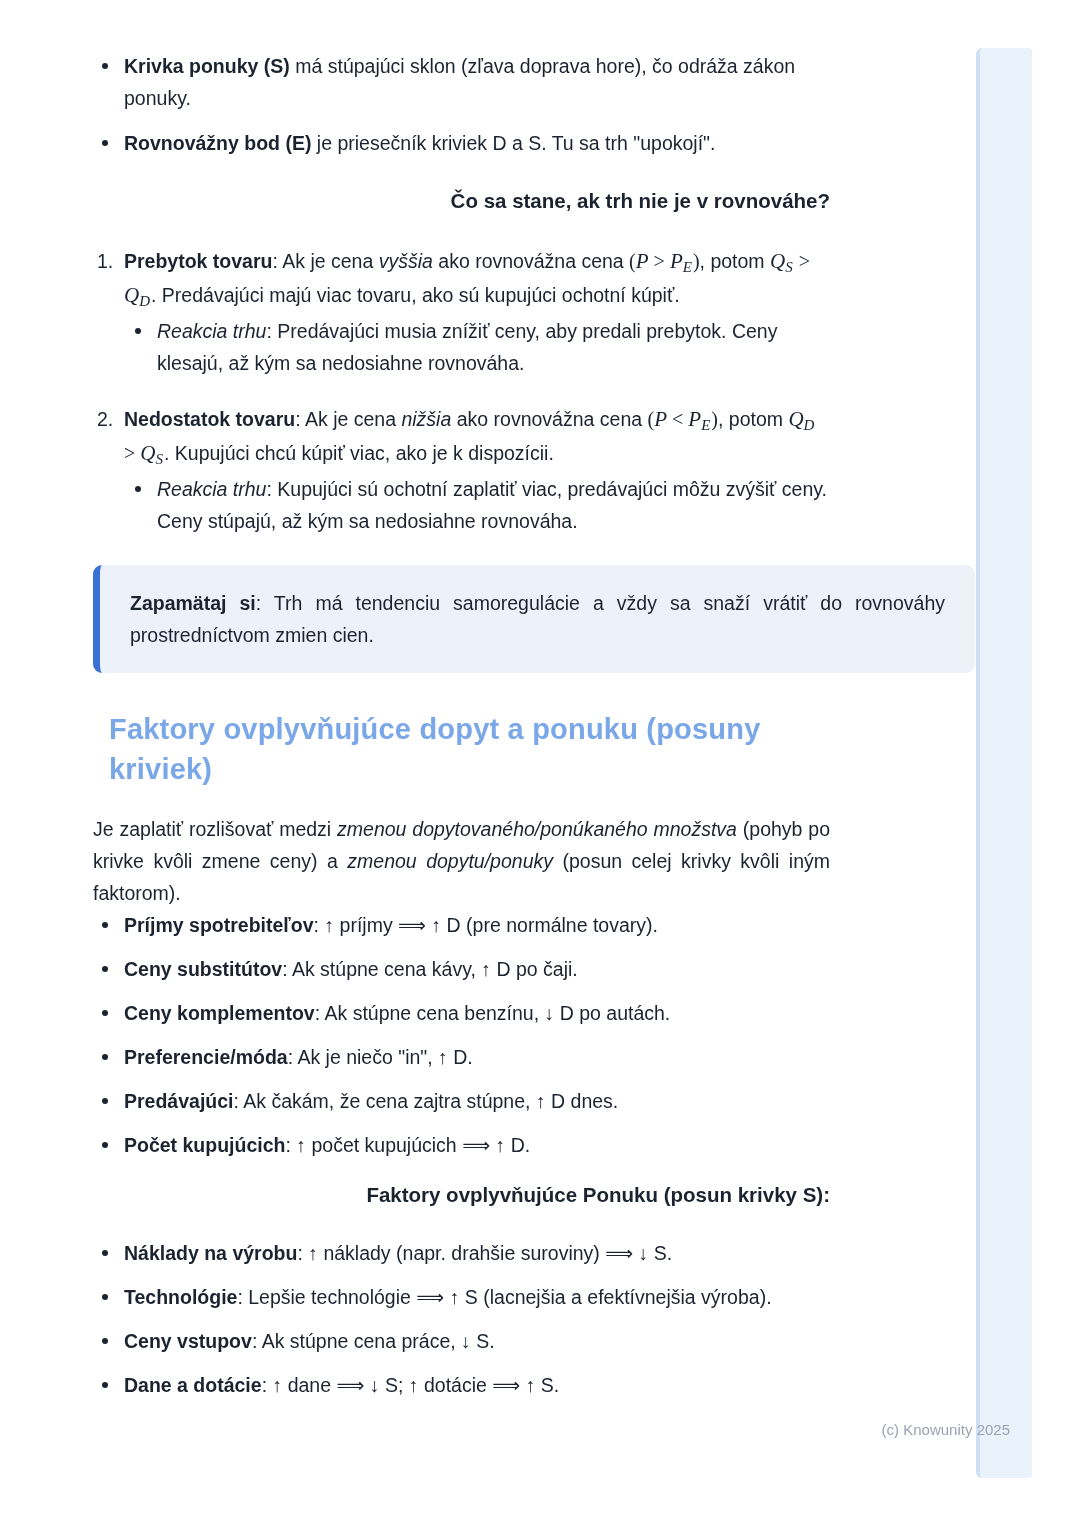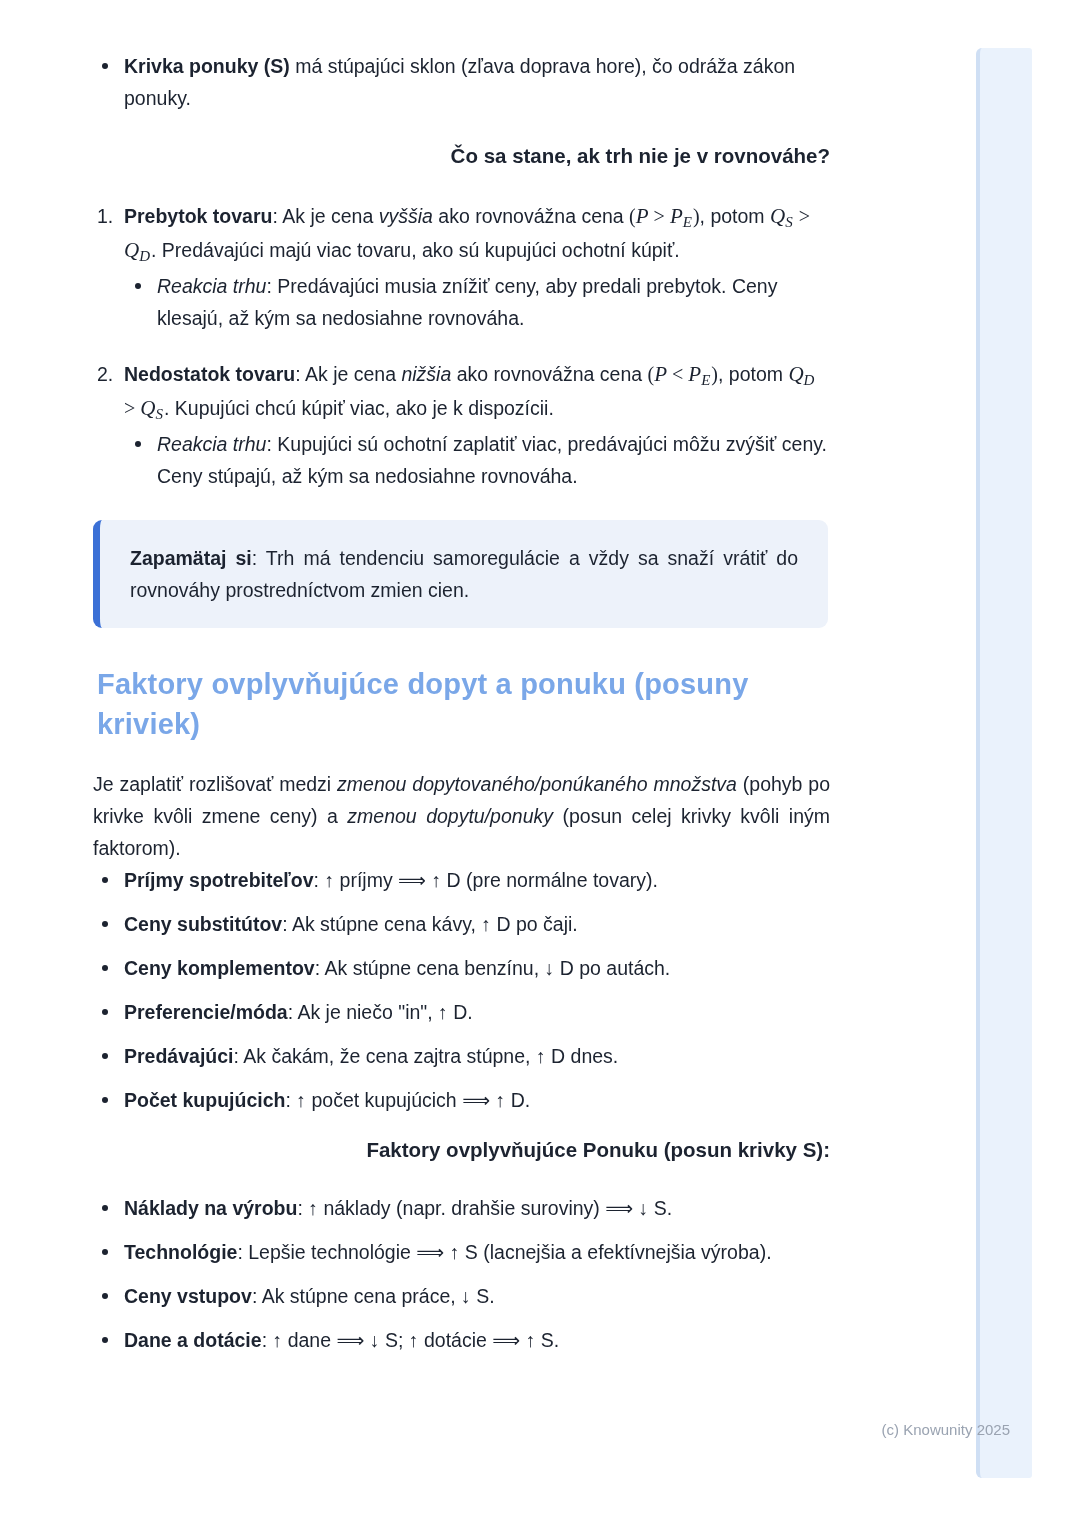--- a/index.html
+++ b/index.html
@@ -40,27 +40,27 @@
     border-radius:50%;background:var(--text-color);
   }
   
   h3{
     font-size:20.5px;font-weight:700;line-height:28px;
     margin:28px 0 30px;color:var(--text-color);text-align:right;
   }
   h3.tight-top{margin-top:20px;margin-bottom:28px;margin-left:13px;}
   h2{
     color:var(--accent-blue);font-size:29px;line-height:40px;font-weight:700;
-    margin:36px 4px 0;letter-spacing:0.2px;
+    margin:36px 16px 0;letter-spacing:0.2px;
   }
   
   .callout{
     margin-top:28px;background:var(--callout-bg);
     border-left:7px solid var(--callout-border);
-    border-radius:9px;padding:22px 30px;width:735px;box-sizing:border-box;
+    border-radius:9px;padding:22px 30px;width:882px;box-sizing:border-box;
   }
   .callout p{margin:0;text-align:justify;}
   
   p.lead{margin:24px 0 0;text-align:justify;}
   
   .seg-b{font-weight:700;text-align:right;}
   .seg-i{font-style:italic;}
   .seg-mv{font-family:"Liberation Serif","DejaVu Serif",serif;font-style:italic;font-size:21px;}
   .seg-ms{
     font-family:"Liberation Serif","DejaVu Serif",serif;font-style:italic;
@@ -80,20 +80,21 @@
   }
 </style>
 </head>
 <body>
 
 <div class="page">
   <div class="content">
 
     <ul class="bullets intro">
         <li><span><span class="seg-b">Krivka ponuky (S)</span><span class="seg-t"> má stúpajúci sklon (zľava doprava hore), čo odráža zákon ponuky.</span></span></li>
+        <li><span><span class="seg-b">Rovnovážny bod (E)</span><span class="seg-t"> je priesečník kriviek D a S. Tu sa trh "upokojí".</span></span></li>
       </ul>
 
     <h3>Čo sa stane, ak trh nie je v rovnováhe?</h3>
 
     <ol class="numbered">
         <li><span class="num">1.</span><span><span class="seg-b">Prebytok tovaru</span><span class="seg-t">: Ak je cena </span><span class="seg-i">vyššia</span><span class="seg-t"> ako rovnovážna cena </span><span class="seg-mo">(</span><span class="seg-mv">P</span><span class="seg-mo"> &gt; </span><span class="seg-mv">P</span><span class="seg-ms">E</span><span class="seg-mo">)</span><span class="seg-t">, potom </span><span class="seg-mv">Q</span><span class="seg-ms">S</span><span class="seg-mo"> &gt; </span><span class="seg-mv">Q</span><span class="seg-ms">D</span><span class="seg-t">. Predávajúci majú viac tovaru, ako sú kupujúci ochotní kúpiť.</span></span><div class="sub"><span class="seg-i">Reakcia trhu</span><span class="seg-t">: Predávajúci musia znížiť ceny, aby predali prebytok. Ceny klesajú, až kým sa nedosiahne rovnováha.</span></div></li>
         <li><span class="num">2.</span><span><span class="seg-b">Nedostatok tovaru</span><span class="seg-t">: Ak je cena </span><span class="seg-i">nižšia</span><span class="seg-t"> ako rovnovážna cena </span><span class="seg-mo">(</span><span class="seg-mv">P</span><span class="seg-mo"> &lt; </span><span class="seg-mv">P</span><span class="seg-ms">E</span><span class="seg-mo">)</span><span class="seg-t">, potom </span><span class="seg-mv">Q</span><span class="seg-ms">D</span><span class="seg-mo"> &gt; </span><span class="seg-mv">Q</span><span class="seg-ms">S</span><span class="seg-t">. Kupujúci chcú kúpiť viac, ako je k dispozícii.</span></span><div class="sub"><span class="seg-i">Reakcia trhu</span><span class="seg-t">: Kupujúci sú ochotní zaplatiť viac, predávajúci môžu zvýšiť ceny. Ceny stúpajú, až kým sa nedosiahne rovnováha.</span></div></li>
       </ol>
 
     <div class="callout">

